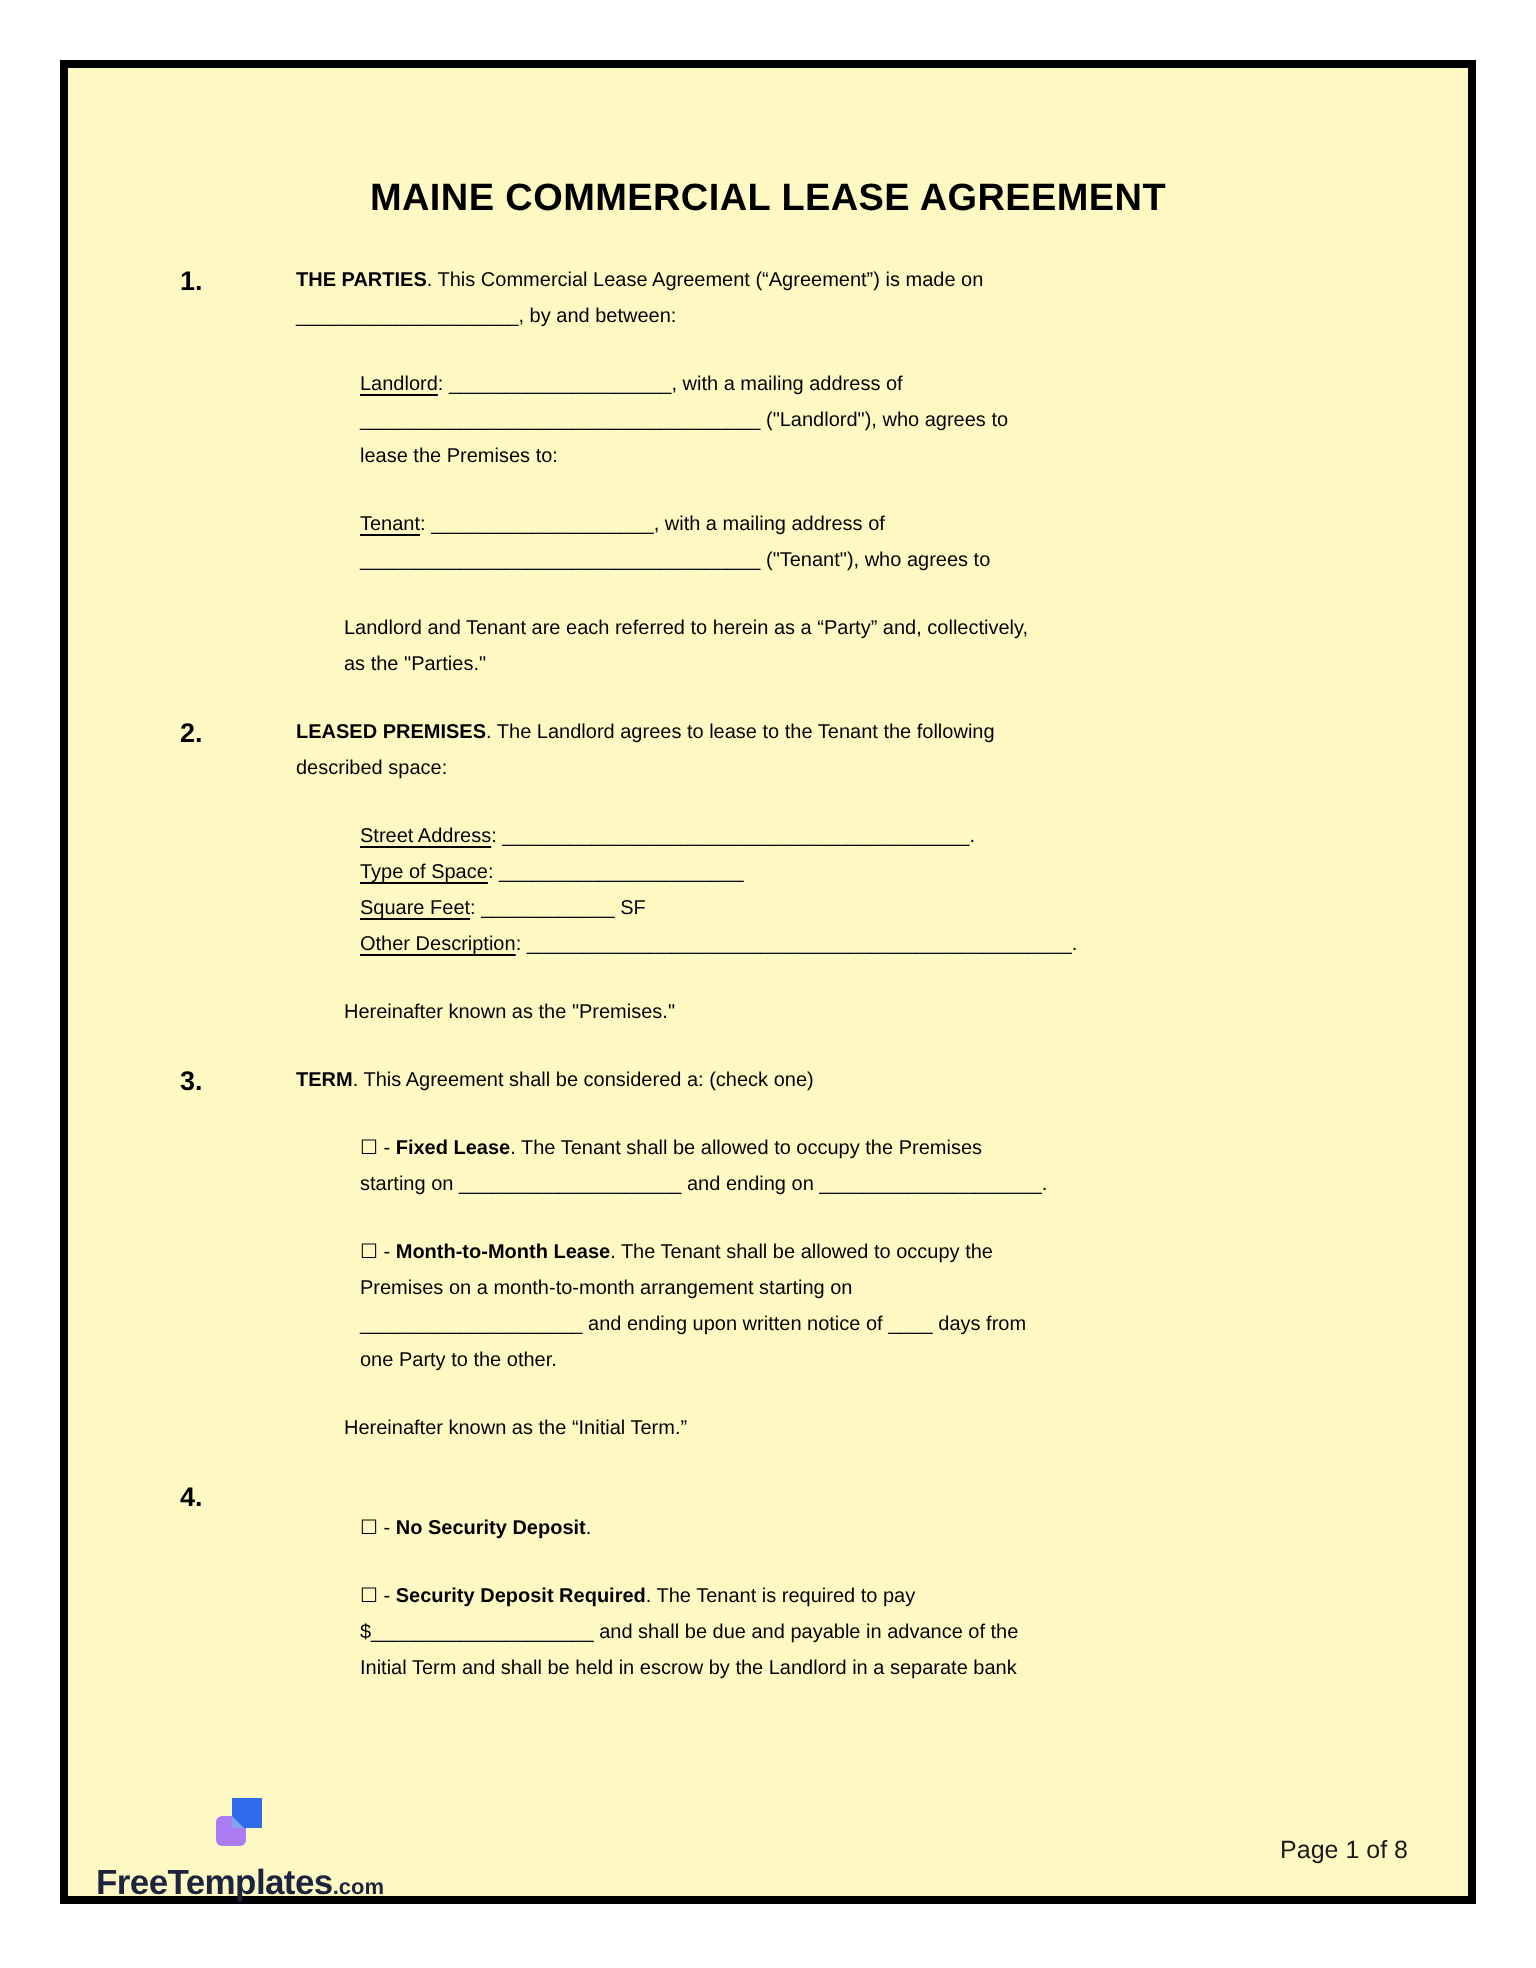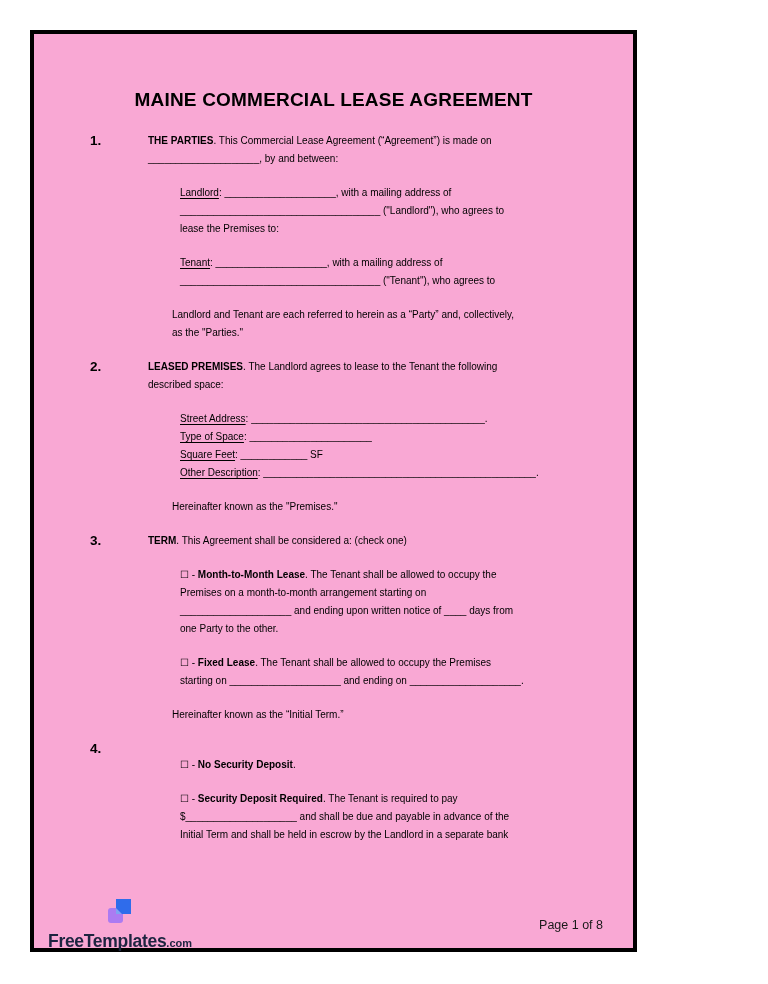--- a/index.html
+++ b/index.html
@@ -3,22 +3,22 @@
 <meta charset="utf-8">
 <style>
   html, body { margin:0; padding:0; }
   body {
     width:768px; height:984px; background:#ffffff;
     font-family:"Liberation Sans", sans-serif; color:#000;
     position:relative; overflow:hidden;
   }
   .sheet {
     position:absolute; left:30px; top:30px;
-    width:607px; height:922px; box-sizing:border-box;
-    border:4px solid #000; background:#f9a8d4;
+    width:708px; height:922px; box-sizing:border-box;
+    border:4px solid #000; background:#fef9c3;
   }
   .content { padding:0 0 0 56px; }
   .doc-title {
     margin:54px 56px 20px 0;
     text-align:center; font-size:19px; font-weight:bold;
     line-height:24px; letter-spacing:0.2px;
   }
   .section { display:flex; margin-bottom:16px; }
   .num { width:58px; flex:none; font-weight:bold; font-size:13.5px; line-height:18px; }
   .sec-body { width:536px; font-size:13.5px; line-height:18px; }
@@ -88,29 +88,29 @@
         </div>
       </div>
     </div>
 
     <div class="section">
       <div class="num">3.</div>
       <div class="sec-body">
         <div class="line"><span class="b">TERM</span><span>. This Agreement shall be considered a: (check one)</span></div>
 
         <div class="sub">
+          <div class="line"><span class="cb">☐</span><span> - </span><span class="b">Fixed Lease</span><span>. The Tenant shall be allowed to occupy the Premises</span></div>
+          <div class="line">starting on ____________________ and ending on ____________________.</div>
+        </div>
+
+        <div class="sub">
           <div class="line"><span class="cb">☐</span><span> - </span><span class="b">Month-to-Month Lease</span><span>. The Tenant shall be allowed to occupy the</span></div>
           <div class="line">Premises on a month-to-month arrangement starting on</div>
           <div class="line">____________________ and ending upon written notice of ____ days from</div>
           <div class="line">one Party to the other.</div>
-        </div>
-
-        <div class="sub">
-          <div class="line"><span class="cb">☐</span><span> - </span><span class="b">Fixed Lease</span><span>. The Tenant shall be allowed to occupy the Premises</span></div>
-          <div class="line">starting on ____________________ and ending on ____________________.</div>
         </div>
 
         <div class="para">
           <div class="line">Hereinafter known as the “Initial Term.”</div>
         </div>
       </div>
     </div>
 
     <div class="section">
       <div class="num">4.</div>

